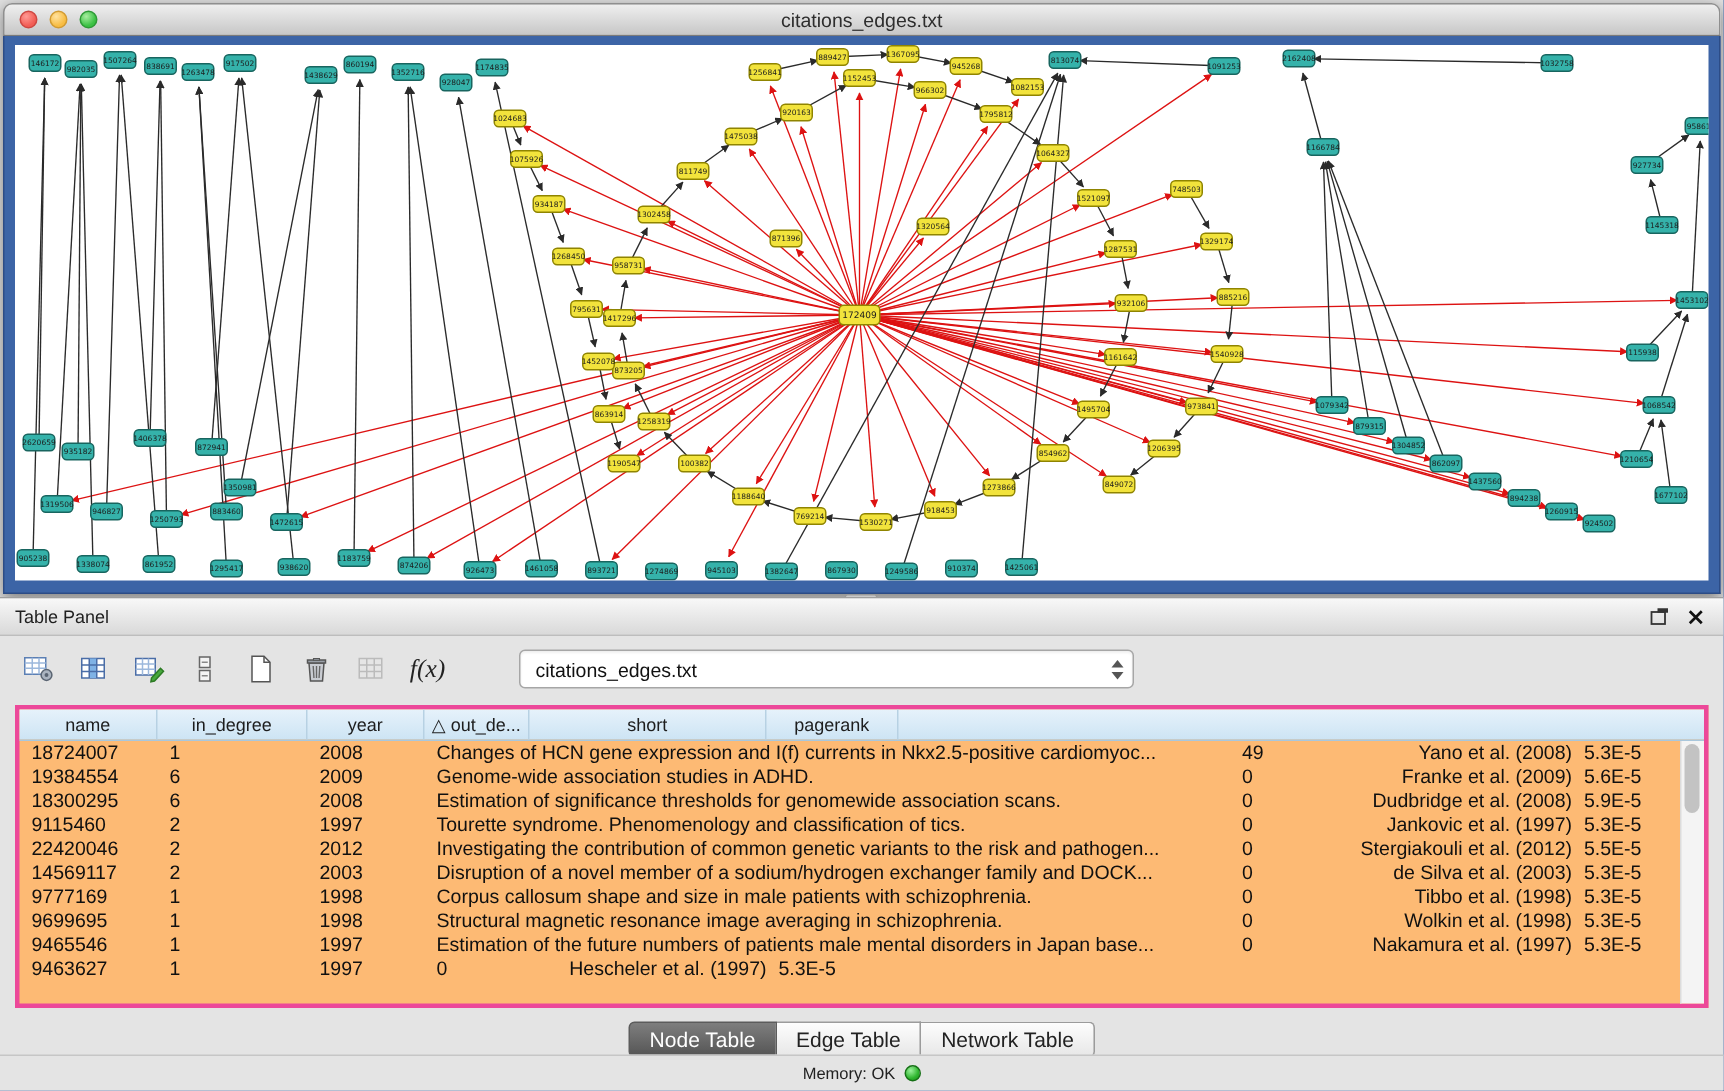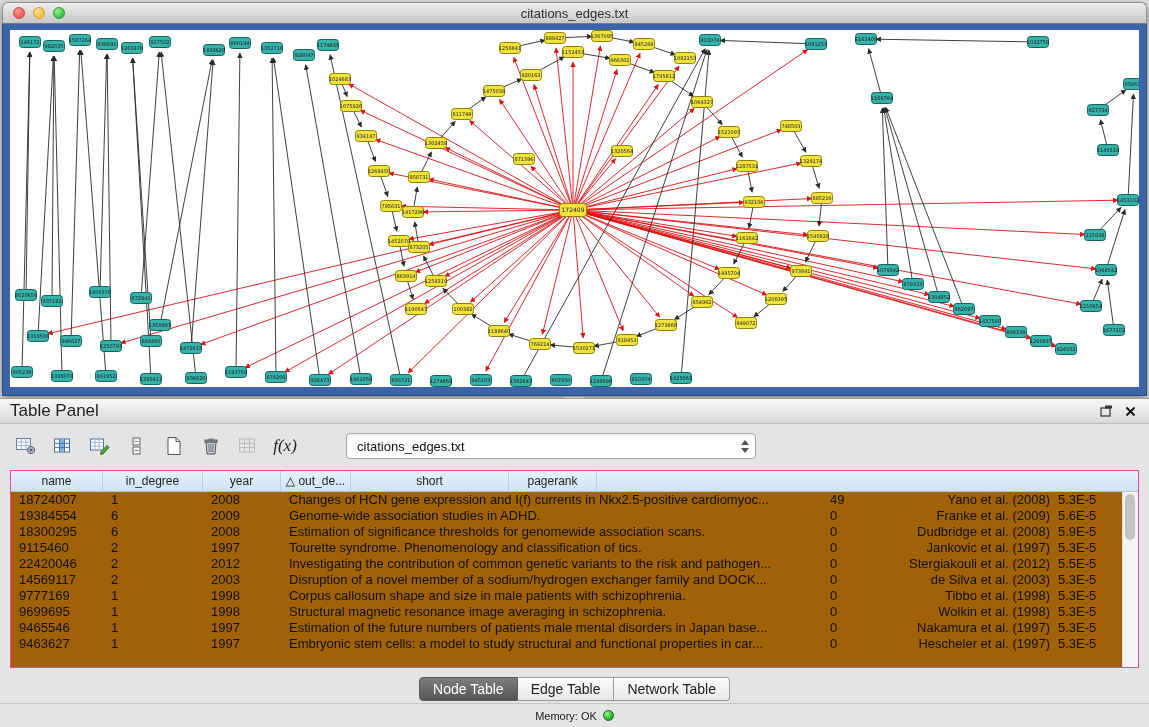--- a/index.html
+++ b/index.html
@@ -18,33 +18,33 @@
   .canvas{width:100%;height:100%;background:#ffffff;position:relative;overflow:hidden}
   .canvas svg{display:block}
   .canvas text{font-family:"DejaVu Sans",sans-serif}
 
   
   .divider-handle{position:absolute;left:563px;top:396px;width:20px;height:5px;background:#c9c9c9;border:1px solid #9a9a9a;border-radius:2px}
 
   
   .panel{position:absolute;left:0;top:398px;width:1149px;height:329px;background:#e4e4e4;border-top:1px solid #9e9e9e;box-sizing:border-box}
   .panel-header{height:24px;background:linear-gradient(#f8f8f8,#d9d9d9);border-bottom:1px solid #bdbdbd;display:flex;align-items:center;padding:0 10px}
-  .panel-title{font-size:17px;color:#1f1f1f}
+  .panel-title{font-size:12px;color:#1f1f1f}
   .ph-spacer{flex:1}
   .ph-icon{width:18px;height:16px;display:flex;align-items:center;justify-content:center;margin-left:6px;cursor:default}
 
   .toolbar{height:40px;display:flex;align-items:center;padding:2px 14px 0;gap:13px}
   .tool{width:24px;height:22px;display:flex;align-items:center;justify-content:center;border-radius:3px}
   .fx-label{font-size:17px;font-style:italic;color:#222;font-family:"Liberation Serif",serif}
   .combo{width:392px;height:24px;background:#fff;border:1px solid #a6a6a6;border-radius:4px;display:flex;align-items:center;padding:0 6px 0 10px;font-size:13px;color:#111;margin-left:36px;box-shadow:inset 0 1px 2px rgba(0,0,0,.08)}
   .combo-arrows{margin-left:auto;display:flex;flex-direction:column;gap:3px;align-items:center}
   .arr-up{width:0;height:0;border-left:4px solid transparent;border-right:4px solid transparent;border-bottom:5px solid #555}
   .arr-dn{width:0;height:0;border-left:4px solid transparent;border-right:4px solid transparent;border-top:5px solid #555}
 
-  .table-wrap{margin:4px 10px 0;height:196px;background:#a16207;border:1px solid #ec4899;position:relative;display:flex;flex-direction:column;box-sizing:content-box}
+  .table-wrap{margin:4px 10px 0;height:196px;background:#fdba74;border:3px solid #ec4899;position:relative;display:flex;flex-direction:column;box-sizing:content-box}
   .thead{display:flex;height:20px;background:linear-gradient(#e6f2fb,#cde4f4);border-bottom:1px solid #a9c7dc;font-size:12px;color:#1d1d1d;flex:0 0 auto}
   .hcell{display:flex;align-items:center;justify-content:center;border-right:1px solid #b7d1e3;box-sizing:border-box;white-space:nowrap;overflow:hidden}
   .tbody{flex:1;overflow:hidden;font-size:13px;color:#101010}
   .trow{display:flex;height:16px;line-height:16px}
   .cell{padding-left:8px;white-space:nowrap;overflow:hidden;box-sizing:border-box}
   .col0{width:92px}.col1{width:100px}.col2{width:78px}.col3{flex:1;min-width:0}.col4{width:70px}.col5{width:158px}.col6{width:88px}
   .cell.col5{text-align:right;padding-left:0}
   .vscroll{position:absolute;right:0;top:21px;bottom:0;width:15px;background:#f4f4f4;border-left:1px solid #dcdcdc}
   .vthumb{position:absolute;top:2px;left:2px;width:10px;height:46px;background:#c3c3c3;border-radius:6px}
 
@@ -826,21 +826,20 @@
           <div class="cell col2">1997</div>
           <div class="cell col3">Estimation of the future numbers of patients male mental disorders in Japan base...</div>
           <div class="cell col4">0</div>
           <div class="cell col5">Nakamura et al. (1997)</div>
           <div class="cell col6">5.3E-5</div>
         </div>
         <div class="trow">
           <div class="cell col0">9463627</div>
           <div class="cell col1">1</div>
           <div class="cell col2">1997</div>
-          <div class="cell col3">Embryonic stem cells: a model to study structural and functional properties in car...</div>
           <div class="cell col4">0</div>
           <div class="cell col5">Hescheler et al. (1997)</div>
           <div class="cell col6">5.3E-5</div>
         </div>
       </div>
     <div class="vscroll">
       <div class="vthumb"></div>
     </div>
   </div>
 

